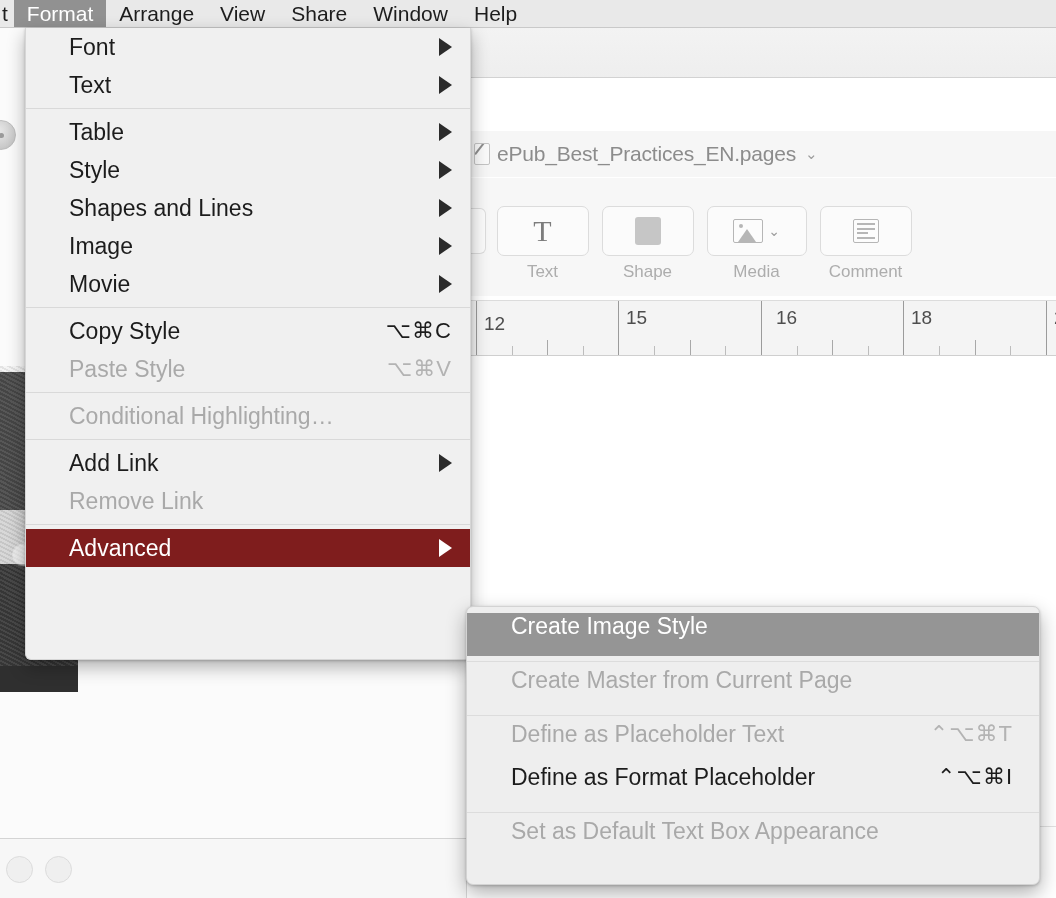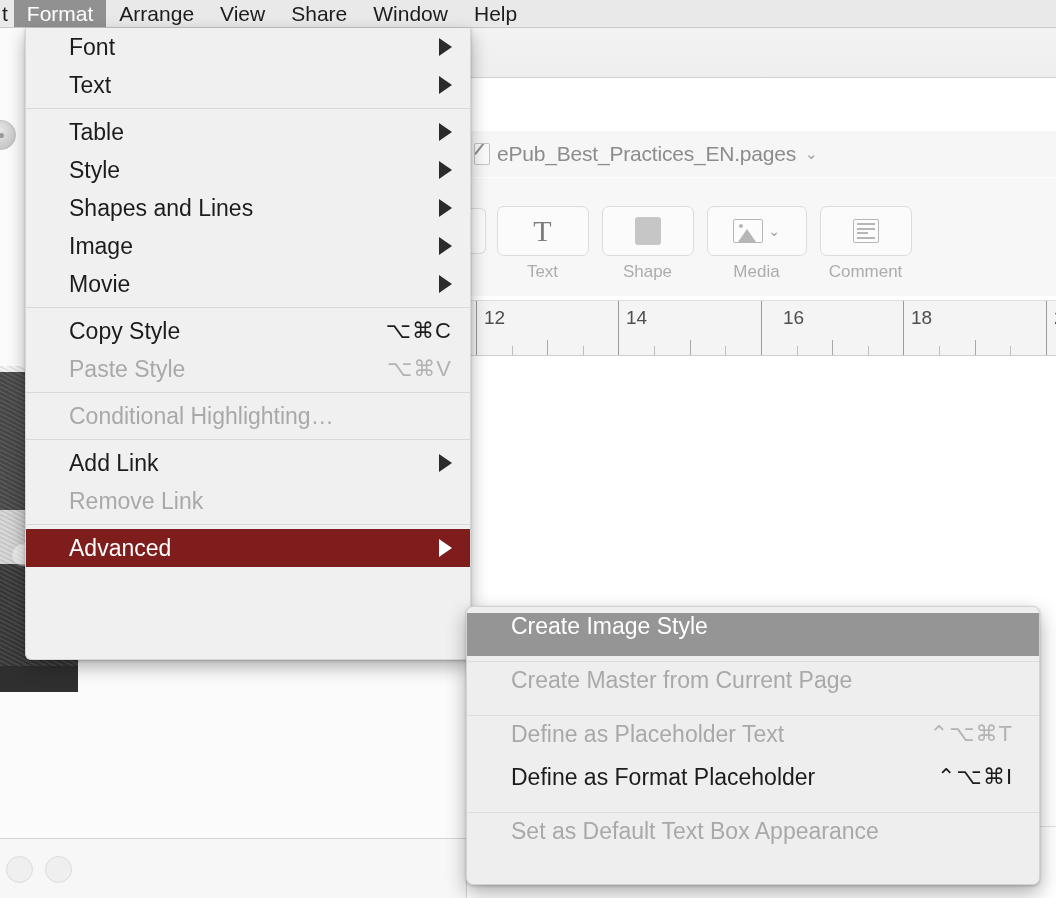--- a/index.html
+++ b/index.html
@@ -335,31 +335,31 @@
             </span>
           </div>
           <div class="tb-label">Comment</div>
         </div>
 
       </div>
     </div>
 
     <div class="ruler" id="ruler">
         <div class="ruler-tick-major" style="left: 10px;"></div>
-        <div class="ruler-num" style="left: 18px;">12</div>
+        <div class="ruler-num" style="left: 18px; margin-top: 6px;">12</div>
         <div class="ruler-tick-minor" style="left: 46px;"></div>
         <div class="ruler-tick-mid" style="left: 81px;"></div>
         <div class="ruler-tick-minor" style="left: 117px;"></div>
         <div class="ruler-tick-major" style="left: 152px;"></div>
-        <div class="ruler-num" style="left: 160px;">14</div>
+        <div class="ruler-num" style="left: 160px;">15</div>
         <div class="ruler-tick-minor" style="left: 188px;"></div>
         <div class="ruler-tick-mid" style="left: 224px;"></div>
         <div class="ruler-tick-minor" style="left: 259px;"></div>
         <div class="ruler-tick-major" style="left: 295px;"></div>
-        <div class="ruler-num" style="left: 317px;">16</div>
+        <div class="ruler-num" style="left: 310px;">16</div>
         <div class="ruler-tick-minor" style="left: 331px;"></div>
         <div class="ruler-tick-mid" style="left: 366px;"></div>
         <div class="ruler-tick-minor" style="left: 402px;"></div>
         <div class="ruler-tick-major" style="left: 437px;"></div>
         <div class="ruler-num" style="left: 445px;">18</div>
         <div class="ruler-tick-minor" style="left: 473px;"></div>
         <div class="ruler-tick-mid" style="left: 509px;"></div>
         <div class="ruler-tick-minor" style="left: 544px;"></div>
         <div class="ruler-tick-major" style="left: 580px;"></div>
         <div class="ruler-num" style="left: 588px;">2</div>

